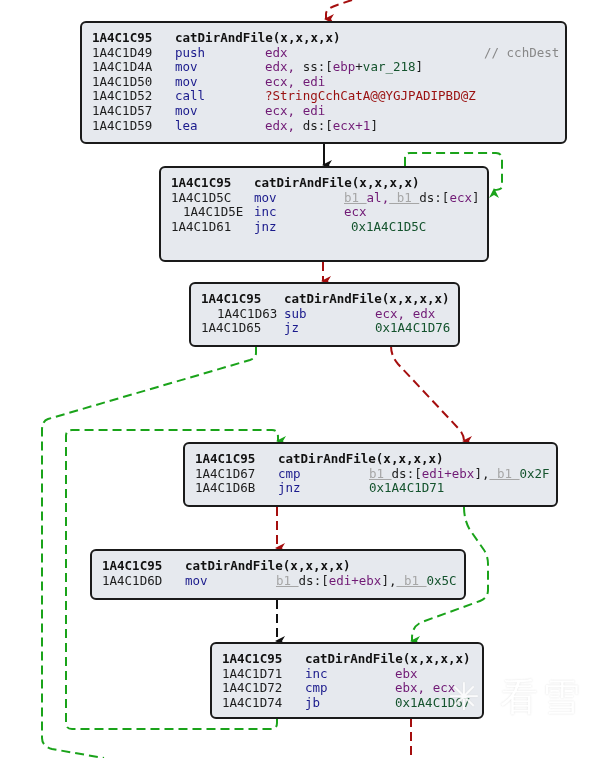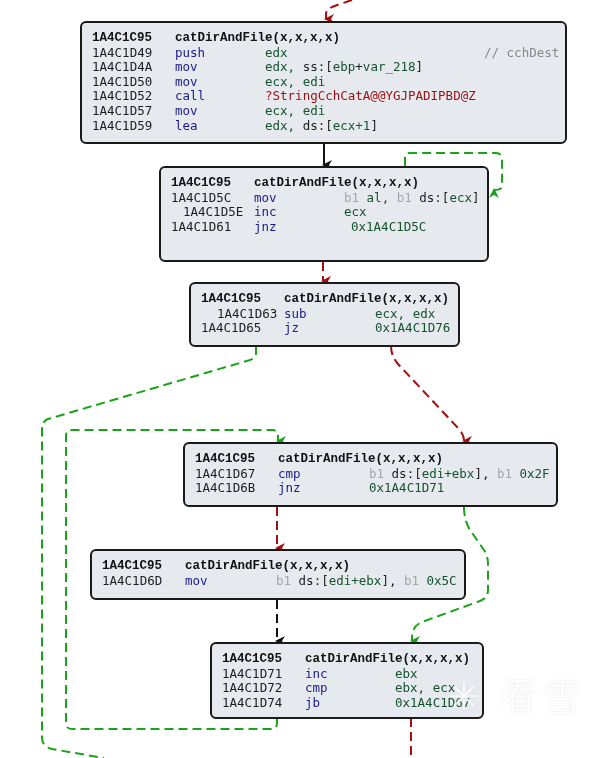--- a/index.html
+++ b/index.html
@@ -3,28 +3,28 @@
 <meta charset="utf-8">
 <style>
   html, body { margin:0; padding:0; }
   body { width:609px; height:758px; background:#ffffff; position:relative; overflow:hidden;
          font-family:"DejaVu Sans Mono", monospace; }
   svg.edges { position:absolute; left:0; top:0; width:609px; height:758px; }
   .block { position:absolute; background:#e6e9ee; border:2px solid #1a1a1a; border-radius:6px;
            box-sizing:border-box; padding:8px 10px 8px 10px; font-size:12.5px; line-height:14.6px; }
   .row { white-space:pre; height:14.6px; position:relative; }
   .row span { position:absolute; top:0; }
-  .hdr .addr, .hdr .fn { font-weight:bold; color:#111;font-family:Liberation Mono, monospace; }
+  .hdr .addr, .hdr .fn { font-weight:bold; color:#111; }
   .addr { color:#1d1d1d; }
   .mn { color:#1a1a8c; }
-  .reg { color:#14532d; }
+  .reg { color:#701a75; }
   .imm { color:#14532d; }
   .sym { color:#9a1010; }
   .txt { color:#1d1d1d; }
-  .sz { color:#a6a6a6; }
+  .sz { color:#a6a6a6;text-decoration:underline; }
   .cmt { color:#888888;text-align:center; }
   .watermark { position:absolute; left:448px; top:672px; color:#ffffff; opacity:0.85;
                font-family:"DejaVu Sans", sans-serif; font-size:38px; letter-spacing:4px;
                text-shadow:0 0 2px #d8d8d8; }
 </style>
 </head>
 <body>
 
 <svg class="edges" viewBox="0 0 609 758">
   <defs>

